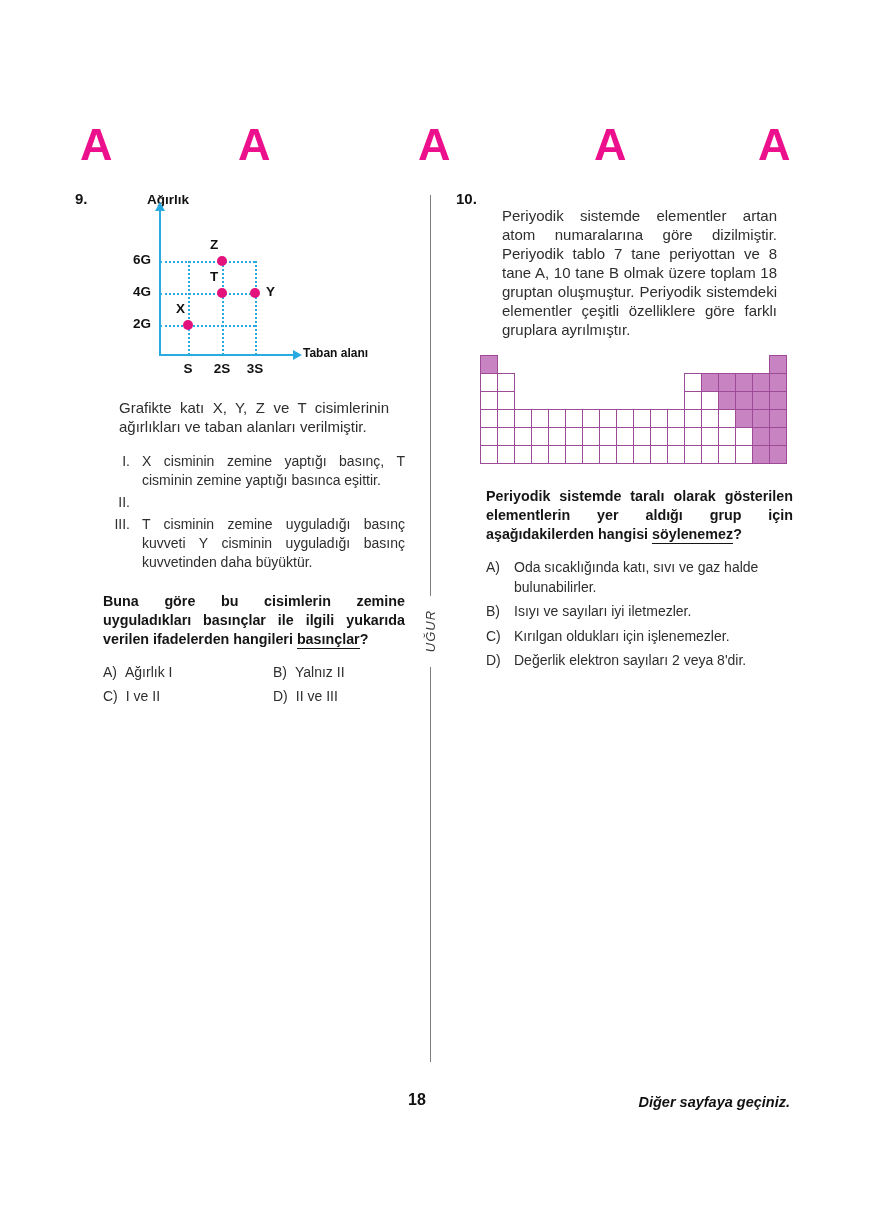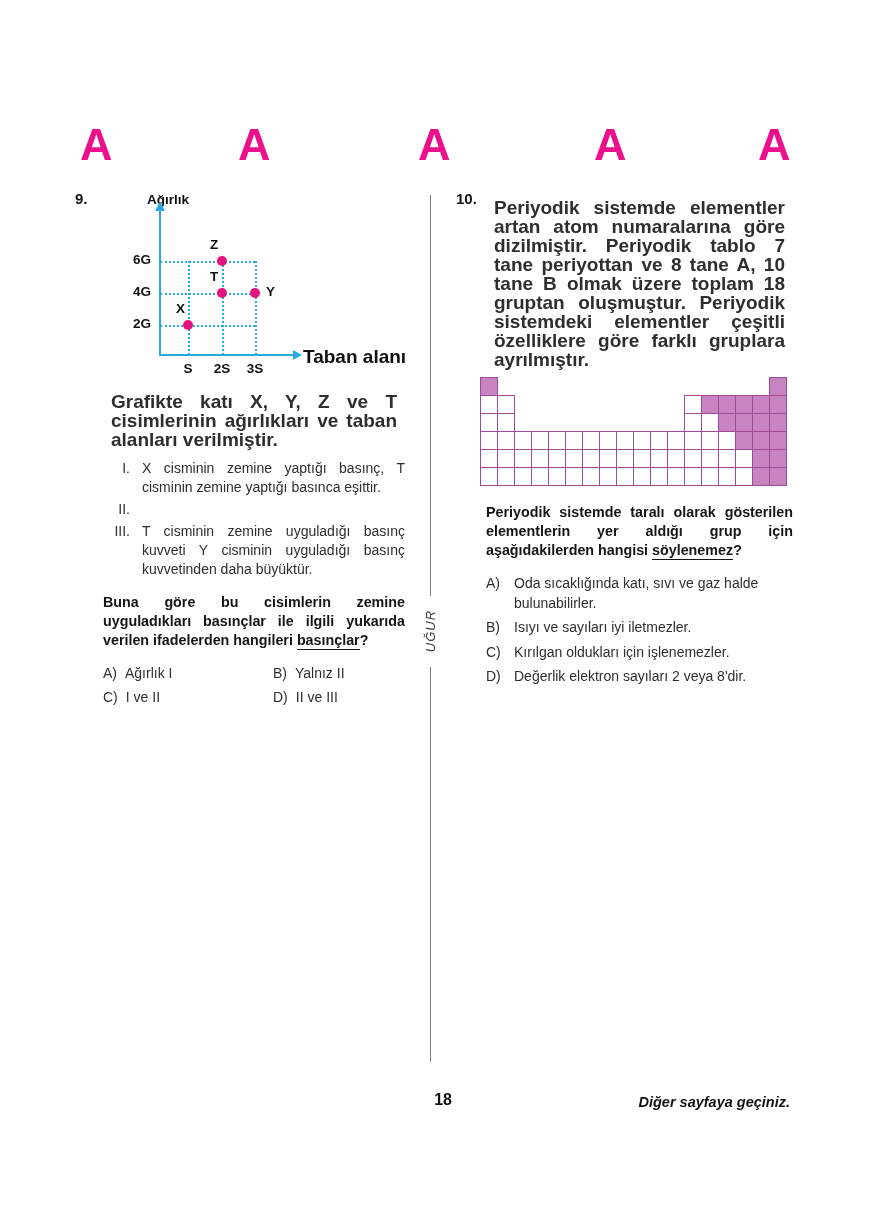--- a/index.html
+++ b/index.html
@@ -14,59 +14,59 @@
   .divider{position:absolute;left:430px;width:1px;background:#7d7d7d;}
   .watermark{position:absolute;left:430px;top:631px;transform:translate(-50%,-50%) rotate(-90deg);
     font-style:italic;font-size:13px;color:#3c3c3c;letter-spacing:1px;white-space:nowrap;}
   
   .col{position:absolute;top:190px;}
   .col-left{left:103px;width:302px;}
   .col-right{left:486px;width:307px;}
   .qnum{position:absolute;font-size:15px;font-weight:bold;color:#111;top:0;}
   .col-left .qnum{left:-28px;}
   .col-right .qnum{left:-30px;}
-  p.body{margin:8px;font-size:19px;line-height:19px;text-align:justify;font-weight:bold;}
+  p.body{margin:16px;font-size:15px;line-height:19px;text-align:justify;}
   .intro{margin-top:0;}
   
   .items{margin-top:10px;}
   .item{display:flex;margin-bottom:3px;}
   .item .rnum{width:27px;text-align:right;flex:0 0 27px;font-size:14px;line-height:19px;}
   .item .itext{margin-left:12px;font-size:14px;line-height:19px;text-align:justify;}
-  .boldq{margin-top:14px;font-size:14.3px;font-weight:bold;color:#151515;line-height:19px;text-align:justify;}
+  .boldq{margin-top:20px;font-size:14.3px;font-weight:bold;color:#151515;line-height:19px;text-align:justify;}
   .ul{border-bottom:1.6px solid #151515;padding-bottom:1px;}
   
   .opts9{display:grid;grid-template-columns:170px auto;row-gap:5px;margin-top:11px;font-size:14px;line-height:19px;}
   .opt9 .olabel{margin-right:8px;}
   
   .opts10{margin-top:12px;}
   .opt10{display:flex;margin-bottom:5px;}
   .opt10 .olabel{flex:0 0 28px;font-size:14px;line-height:19.5px;}
   .opt10 .otext{font-size:14px;line-height:19.5px;}
   
   .graph{position:relative;width:302px;height:192px;margin-bottom:10px;}
   .graph .axis-y{position:absolute;left:56px;top:20px;width:2px;height:146px;background:#29abe2;}
   .graph .axis-x{position:absolute;left:56px;top:164px;width:136px;height:2px;background:#29abe2;}
   .graph .arr-up{position:absolute;left:52px;top:12px;width:0;height:0;
     border-left:5px solid transparent;border-right:5px solid transparent;border-bottom:9px solid #29abe2;}
   .graph .arr-right{position:absolute;left:190px;top:160px;width:0;height:0;
     border-top:5px solid transparent;border-bottom:5px solid transparent;border-left:9px solid #29abe2;}
   .graph .ylab{position:absolute;left:44px;top:2px;font-size:13.5px;font-weight:bold;color:#111;}
-  .graph .xlab{position:absolute;left:200px;top:156px;font-size:19px;font-weight:bold;color:#111;white-space:nowrap;}
+  .graph .xlab{position:absolute;left:200px;top:156px;font-size:12px;font-weight:bold;color:#111;white-space:nowrap;}
   .gline-v{position:absolute;width:0;border-left:2px dotted #29abe2;}
   .gline-h{position:absolute;height:0;border-top:2px dotted #29abe2;}
   .gdot{position:absolute;width:10px;height:10px;border-radius:50%;background:#e4127d;z-index:3;}
   .gptlab{position:absolute;font-size:13.5px;font-weight:bold;color:#111;z-index:3;}
   .gtick-x{position:absolute;width:26px;text-align:center;font-size:13.5px;font-weight:bold;color:#111;top:171px;}
   .gtick-y{position:absolute;width:32px;text-align:right;font-size:13.5px;font-weight:bold;color:#111;left:16px;}
   
   .ptable{position:relative;width:308px;height:112px;margin-left:-6px;margin-top:6px;}
   .pcell{position:absolute;box-sizing:border-box;border:1px solid #9d4b96;background:#ffffff;}
   .pcell.shaded{background:#c783c2;}
   
-  .pagenum{position:absolute;left:408px;top:1091px;width:44px;text-align:right;
+  .pagenum{position:absolute;left:408px;top:1091px;width:44px;text-align:left;
     font-size:16px;font-weight:bold;color:#111;}
   .footnote{position:absolute;right:90px;top:1094px;font-size:14.5px;font-weight:bold;
     font-style:italic;color:#111;white-space:nowrap;}
 </style>
 </head>
 <body>
 
 <div class="page">
 
   <span class="hletter" style="left:80px">A</span>

